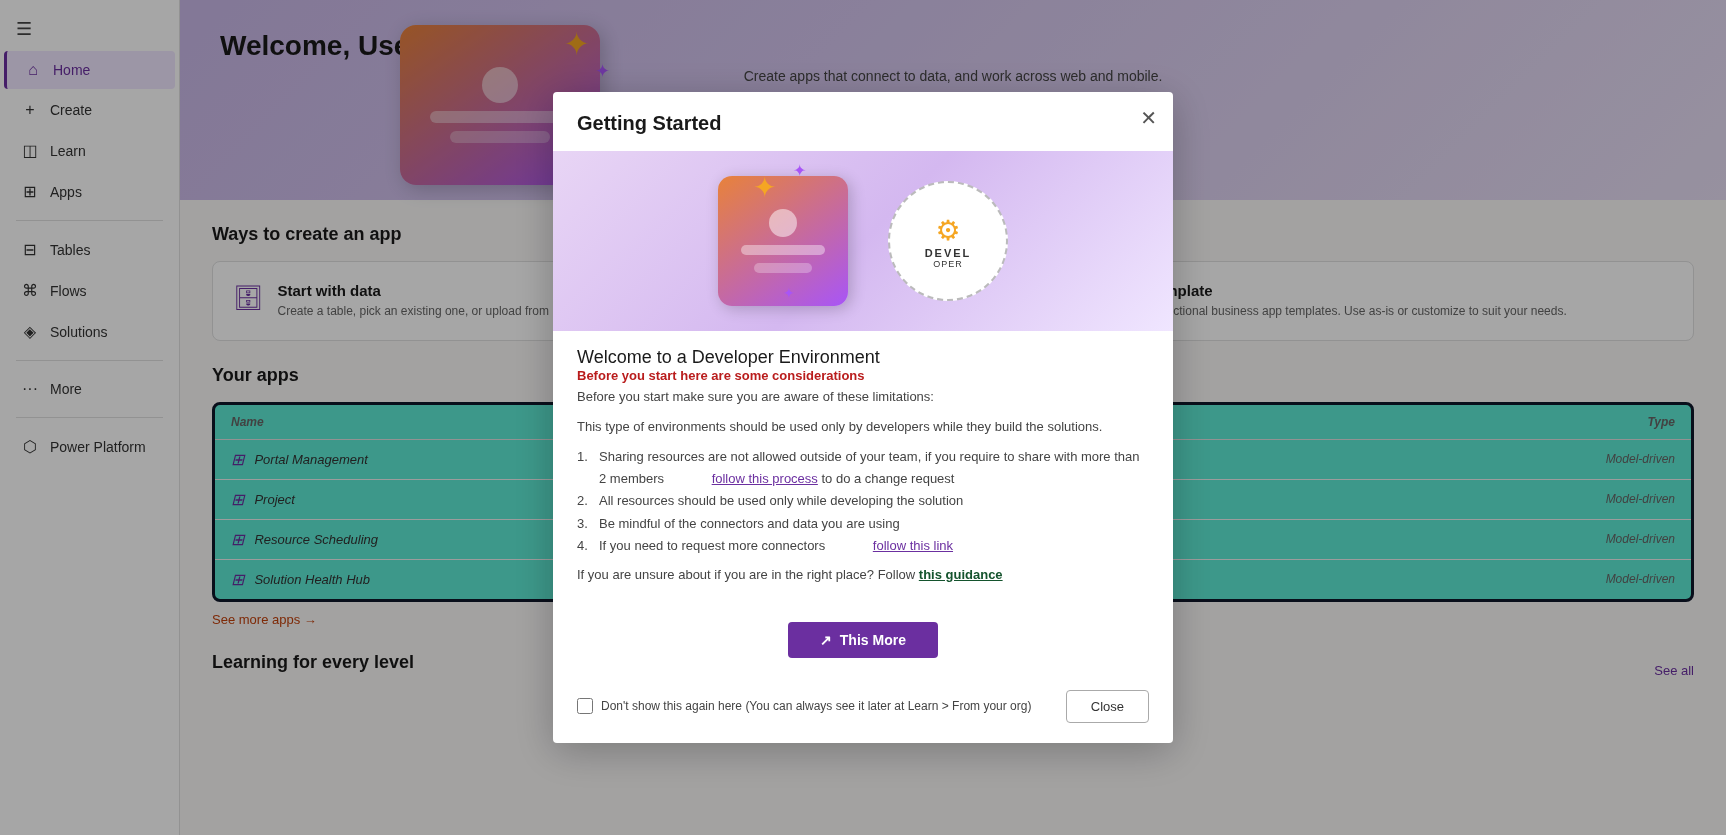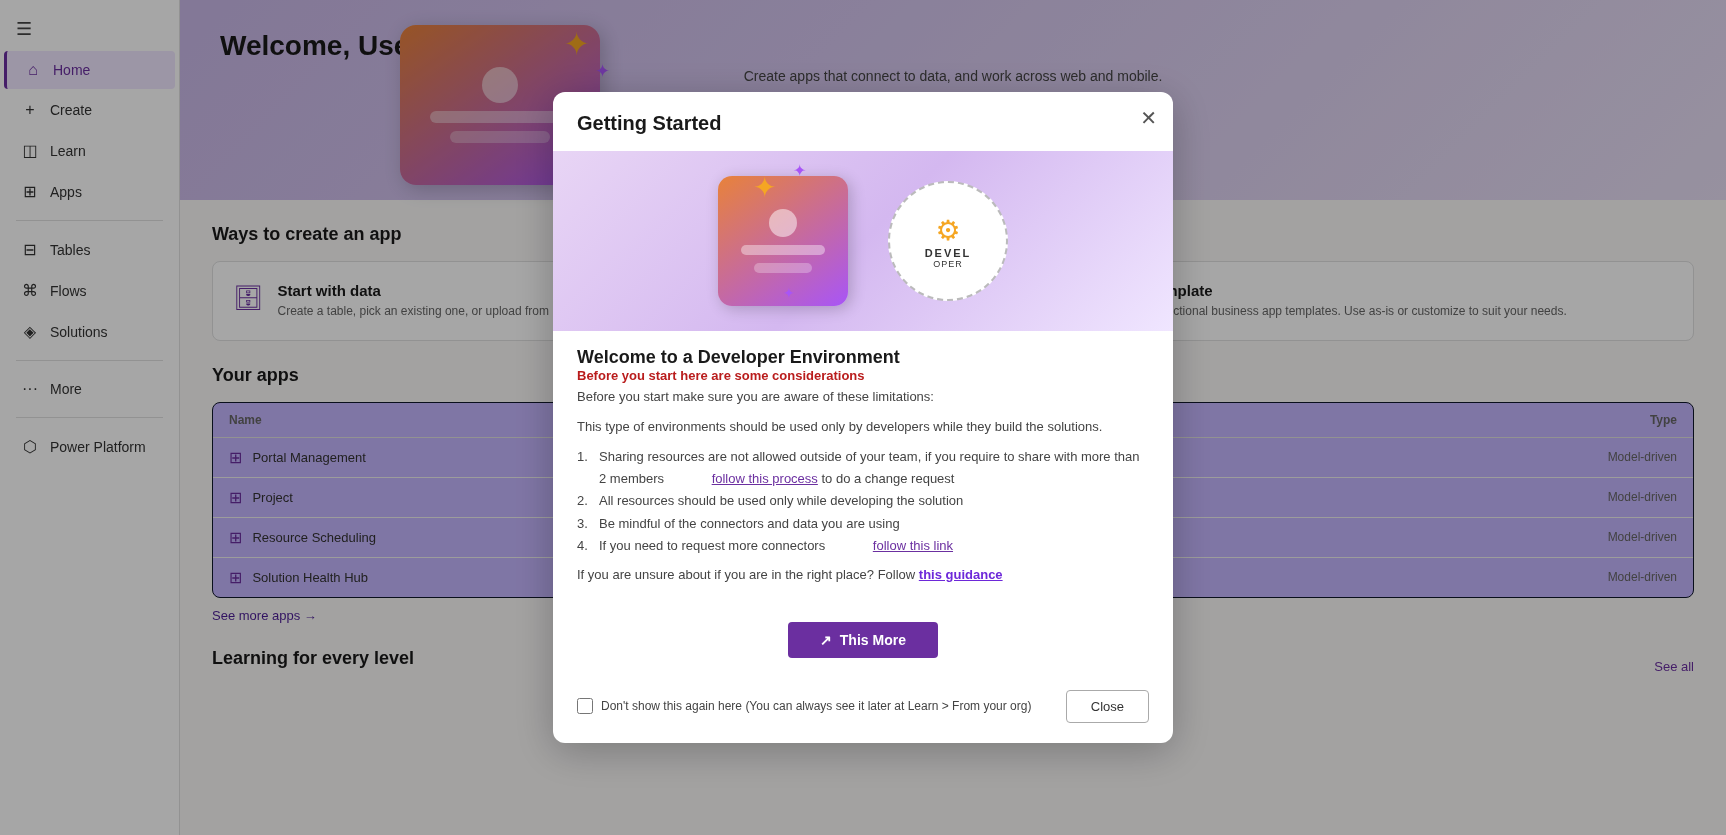--- a/index.html
+++ b/index.html
@@ -153,21 +153,21 @@
       flex: 1;
       cursor: pointer;
     }
     .card-icon { font-size: 24px; color: #6b2fa0; margin-top: 2px; }
     .card-content {}
     .card-title { font-size: 15px; font-weight: 600; color: #1a1a1a; }
     .card-desc { font-size: 12px; color: #666; margin-top: 4px; line-height: 1.4; }
 
     
     .apps-section { margin-bottom: 24px; }
-    .apps-table { background: #c4b5fd; border-radius: 8px; border: 1px solid #0f172a; overflow: hidden; }
+    .apps-table { background: #5eead4; border-radius: 8px; border: 3px solid #0f172a; overflow: hidden; font-style: italic; }
     .apps-table-header {
       display: flex;
       padding: 10px 16px;
       border-bottom: 1px solid #e0e0e0;
       font-size: 12px;
       font-weight: 600;
       color: #666;
     }
     .apps-table-row {
       display: flex;
@@ -175,40 +175,40 @@
       border-bottom: 1px solid #f0f0f0;
       align-items: center;
       font-size: 13px;
       color: #333;
       cursor: pointer;
     }
     .apps-table-row:last-child { border-bottom: none; }
     .col-name { flex: 3; display: flex; align-items: center; gap: 10px; }
     .col-type { flex: 2; text-align: right; color: #666; font-size: 12px; }
     .app-icon { font-size: 16px; color: #6b2fa0; }
-    .see-more { color: #4c1d95; font-size: 13px; cursor: pointer; margin-top: 10px; display: inline-flex; align-items: center; gap: 4px; }
+    .see-more { color: #c2410c; font-size: 13px; cursor: pointer; margin-top: 10px; display: inline-flex; align-items: center; gap: 4px; }
 
     .learning-header { display: flex; justify-content: space-between; align-items: center; margin-bottom: 12px; }
     .see-all-link { color: #6b2fa0; font-size: 13px; cursor: pointer; }
 
     
     .overlay {
       position: fixed;
       inset: 0;
       background: rgba(0,0,0,0.35);
       z-index: 100;
       display: flex;
       align-items: center;
       justify-content: center;
     }
 
     
     .modal {
       background: #fff;
-      border-radius: 12px;
+      border-radius: 4px;
       width: 620px;
       max-width: 95vw;
       box-shadow: 0 8px 40px rgba(0,0,0,0.25);
       position: relative;
       overflow: hidden;
     }
     .modal-close {
       position: absolute;
       top: 14px;
       right: 16px;
@@ -299,21 +299,21 @@
     .modal-developer-text {
       font-size: 11px;
       font-weight: 700;
       color: #333;
       letter-spacing: 2px;
       text-transform: uppercase;
     }
     .modal-body { padding: 0 24px 20px; }
     .modal-welcome-title {
       font-size: 18px;
-      font-weight: 700;
+      font-weight: 400;
       color: #1a1a1a;
     }
     .modal-subtitle {
       font-size: 13px;
       font-weight: 600;
       color: #b91c1c;
       margin-bottom: 4px;
     }
     .modal-desc {
       font-size: 13px;
@@ -331,21 +331,21 @@
     }
     .modal-list li { display: flex; gap: 6px; }
     .modal-list li span.num { min-width: 16px; }
     .modal-link { color: #6b2fa0; text-decoration: underline; cursor: pointer; margin-left: 44px; }
     .modal-guidance-text {
       font-size: 13px;
       color: #444;
       margin-bottom: 20px;
     }
     .modal-guidance-link {
-      color: #6d28d9;
+      color: #14532d;
       font-weight: 700;
       text-decoration: underline;
       cursor: pointer;
       text-align: right;
     }
     .modal-actions {
       display: flex;
       align-items: center;
       justify-content: center;
       flex-direction: column;

